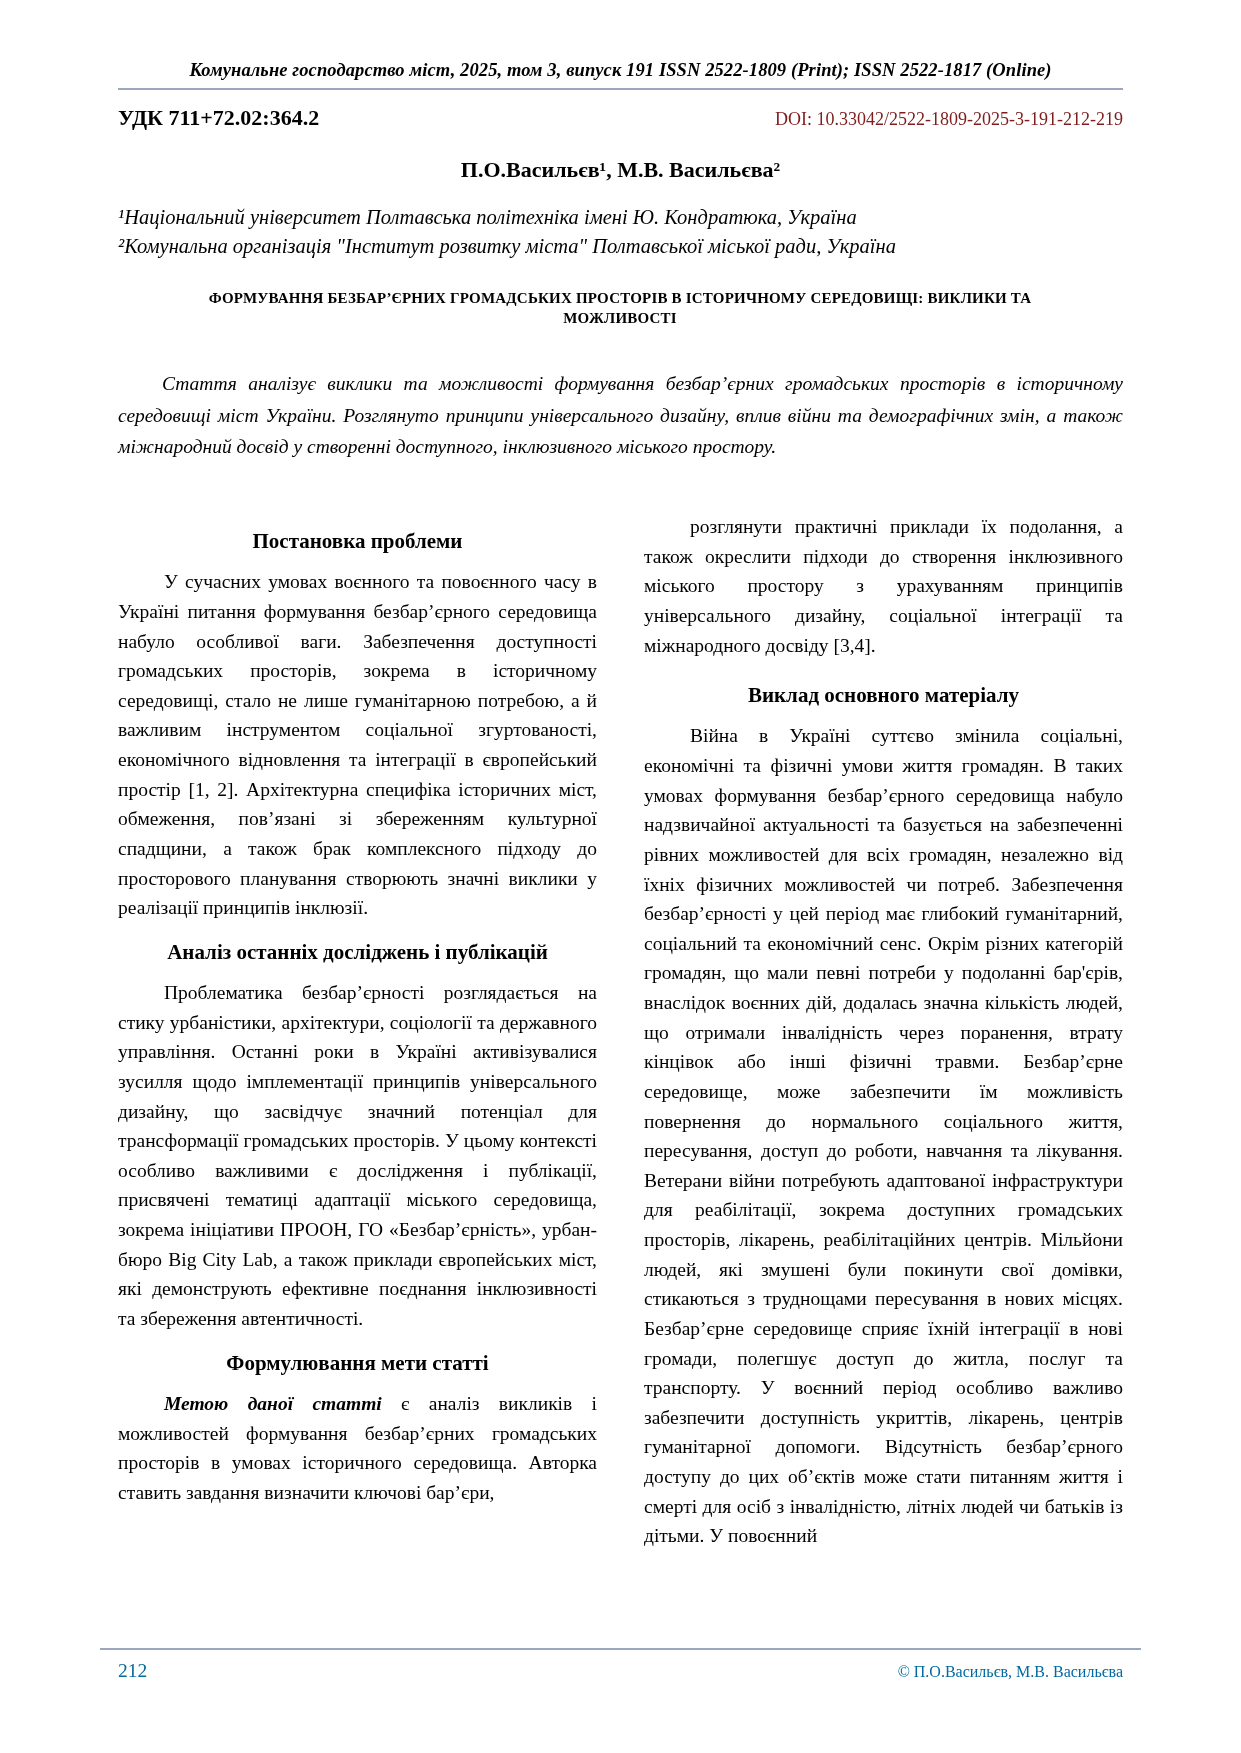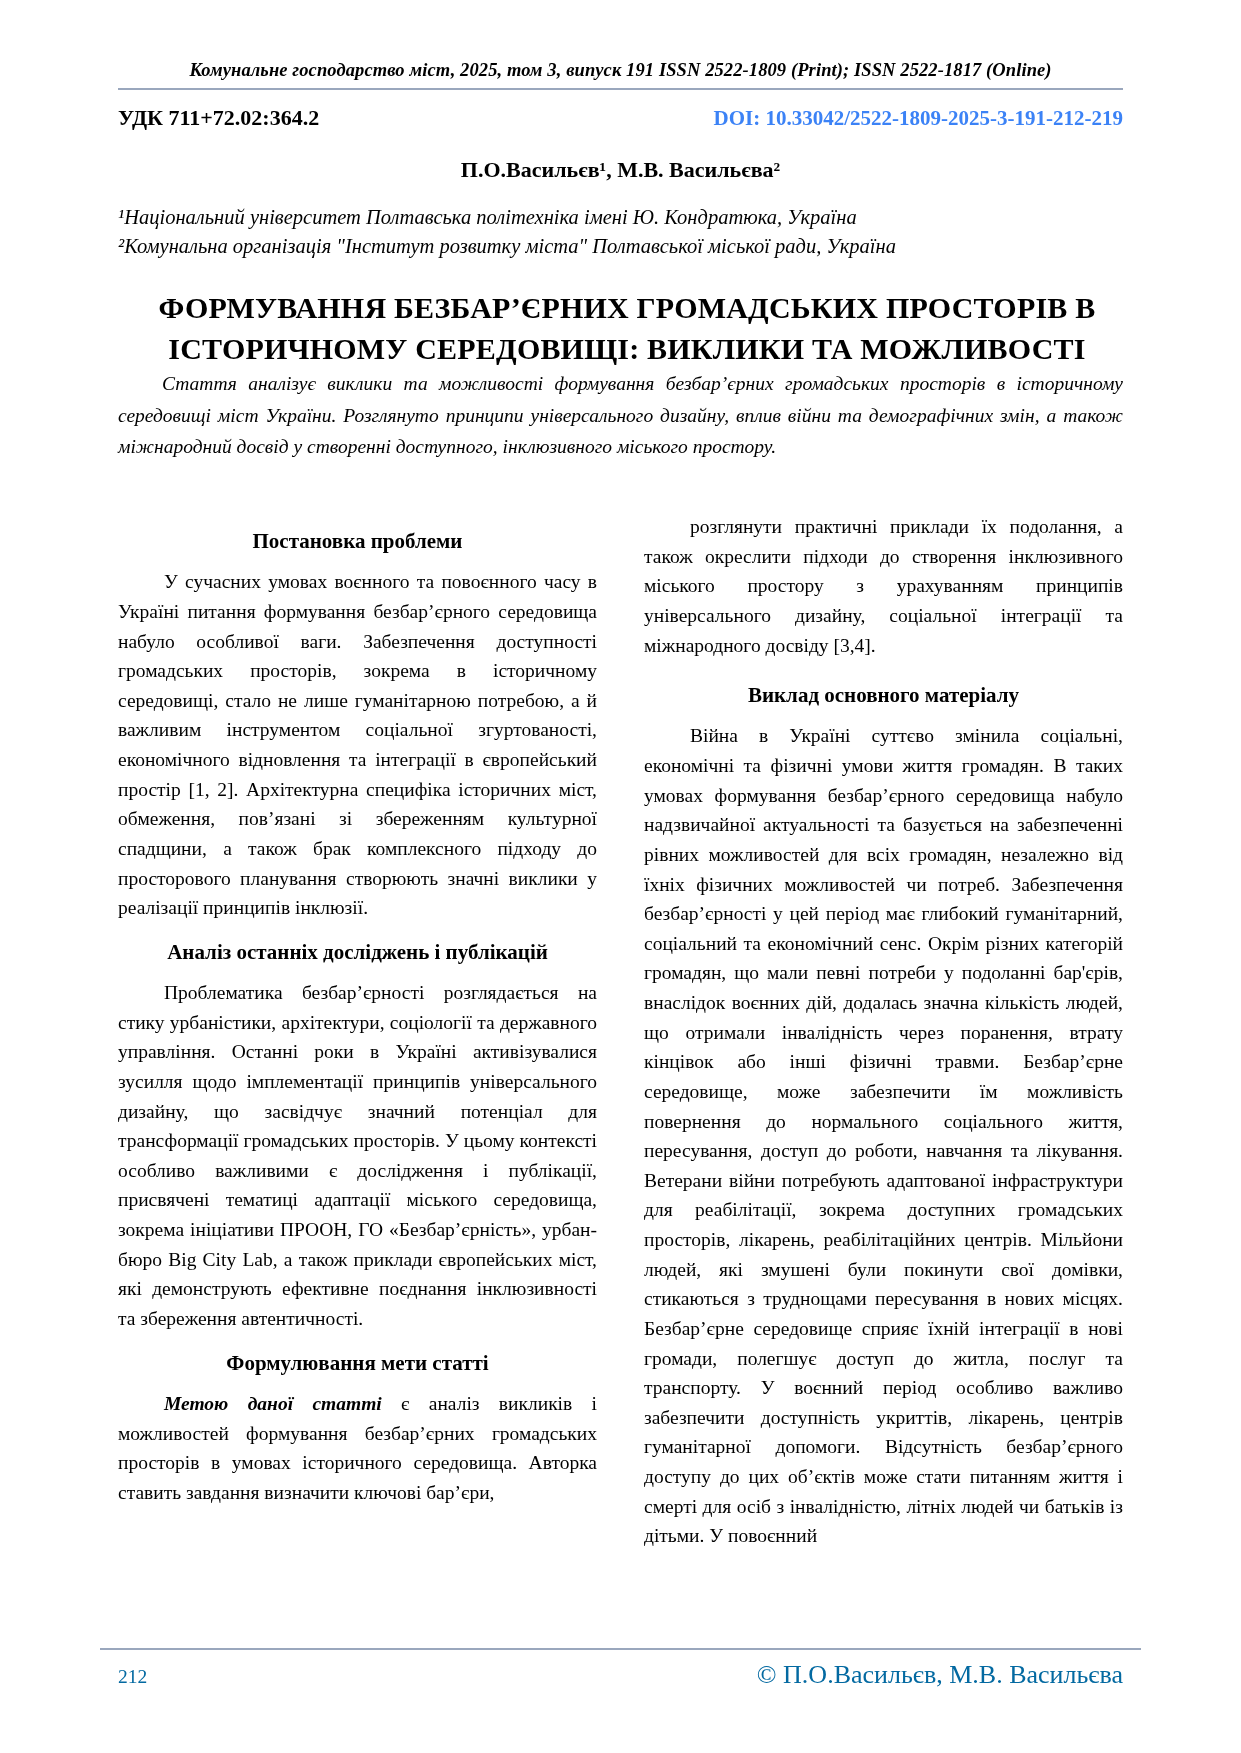--- a/index.html
+++ b/index.html
@@ -57,23 +57,23 @@
     display: flex;
     justify-content: space-between;
     align-items: baseline;
     gap: 16px;
   }
   .udk {
     font-weight: bold;
     font-size: 22px;
   }
   .doi {
-    font-weight: bold;
-    font-size: 21px;
-    color: #3b82f6;
+    font-weight: normal;
+    font-size: 18px;
+    color: #7f1d1d;
   }
 
   
   .authors {
     position: absolute;
     left: 118px;
     top: 157px;
     width: 1005px;
     text-align: center;
     font-weight: bold;
@@ -94,24 +94,23 @@
   .affils div { white-space: nowrap; }
 
   
   .article-title {
     position: absolute;
     left: 150px;
     top: 288px;
     width: 940px;
     text-align: center;
     font-weight: bold;
-    font-size: 30px;
+    font-size: 15px;
     line-height: 1.35;
     letter-spacing: 0.2px;
-    margin-left: 7px;
   }
 
   
   .abstract {
     position: absolute;
     left: 118px;
     top: 368px;
     width: 1005px;
     font-style: italic;
     font-size: 19.5px;
@@ -179,21 +178,21 @@
     left: 118px;
     top: 1660px;
     width: 1005px;
     display: flex;
     justify-content: space-between;
     align-items: baseline;
     font-size: 19.5px;
     color: #0369a1;
   }
   .folio { font-size: 19.5px; }
-  .copyright { font-size: 26px; }
+  .copyright { font-size: 16px; }
 </style>
 </head>
 <body>
 
 <div class="page">
 
   <div class="running-head">Комунальне господарство міст, 2025, том 3, випуск 191   ISSN 2522-1809 (Print); ISSN 2522-1817 (Online)</div>
   <div class="running-head-rule"></div>
 
   <div class="idrow">

